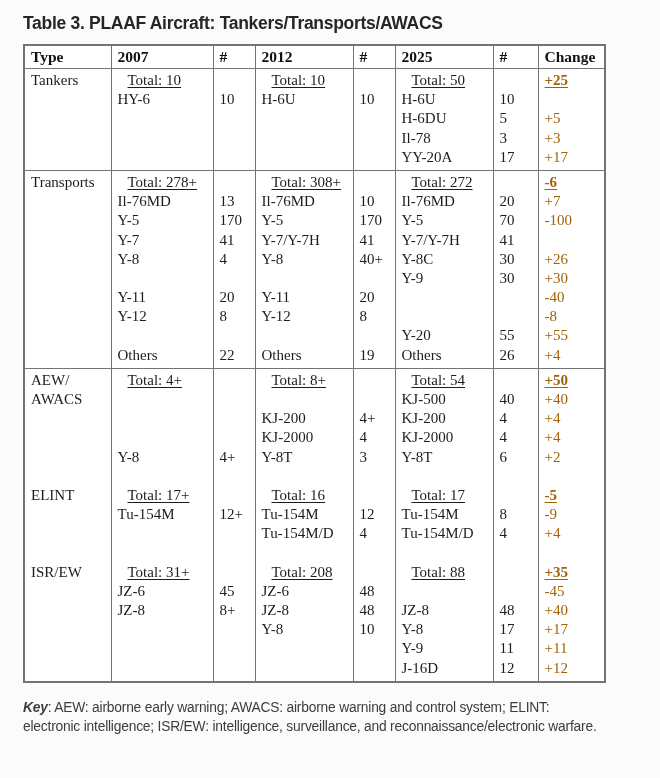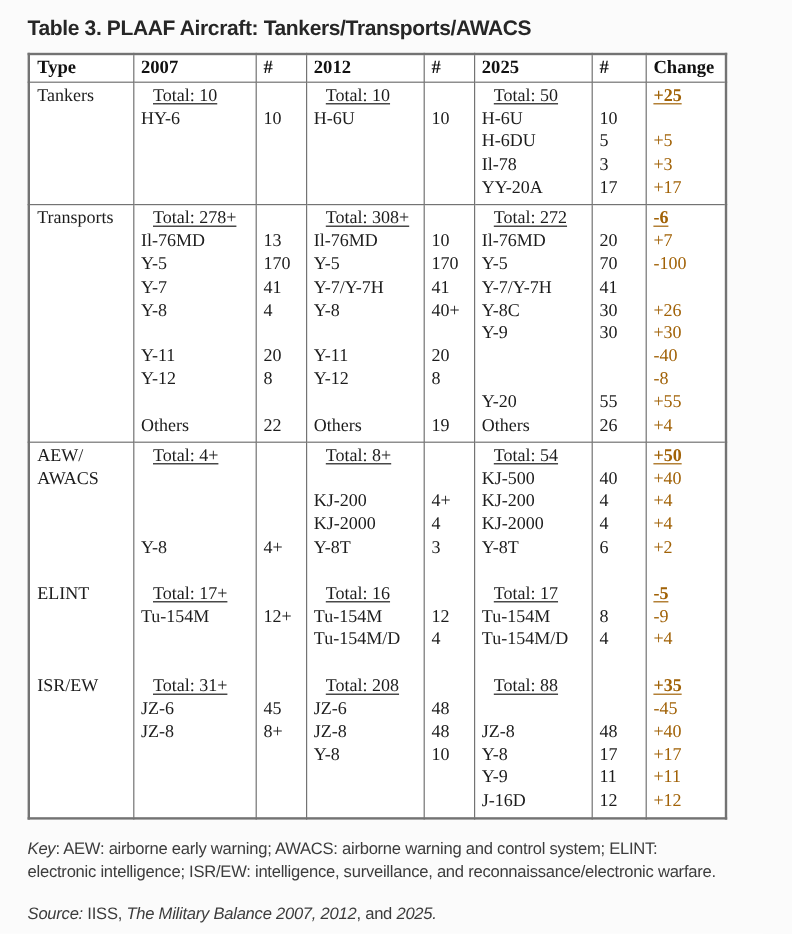--- a/index.html
+++ b/index.html
@@ -61,21 +61,21 @@
   .footer{
     width:585px;
     font-family:"Liberation Sans", sans-serif;
     font-size:13.8px;
     letter-spacing:-0.2px;
     color:#3c3c3c;
     line-height:1.38;
   }
   .footer p{margin:15px 0 0 0;}
   .footer .src{margin-top:16px;}
-  .it{font-style:italic;}
+  .it{font-style:italic;font-weight:bold;}
 </style>
 </head>
 <body>
 
 <div class="page">
 
   <h1 class="doc-title">Table 3. PLAAF Aircraft: Tankers/Transports/AWACS</h1>
 
   <table class="data">
     <colgroup>
@@ -401,16 +401,15 @@
             <div class="ln chg">+17</div>
             <div class="ln chg">+11</div>
             <div class="ln chg">+12</div>
           </td>
         </tr>
       </tbody>
   </table>
 
   <div class="footer">
     <p><span class="it">Key</span><span>: AEW: airborne early warning; AWACS: airborne warning and control system; ELINT: electronic intelligence; ISR/EW: intelligence, surveillance, and reconnaissance/electronic warfare.</span></p>
-    <p class="src"><span class="it">Source: </span><span>IISS, </span><span class="it">The Military Balance 2007, 2012</span><span>, and </span><span class="it">2025.</span></p>
   </div>
 
 </div>
 
 </body></html>

